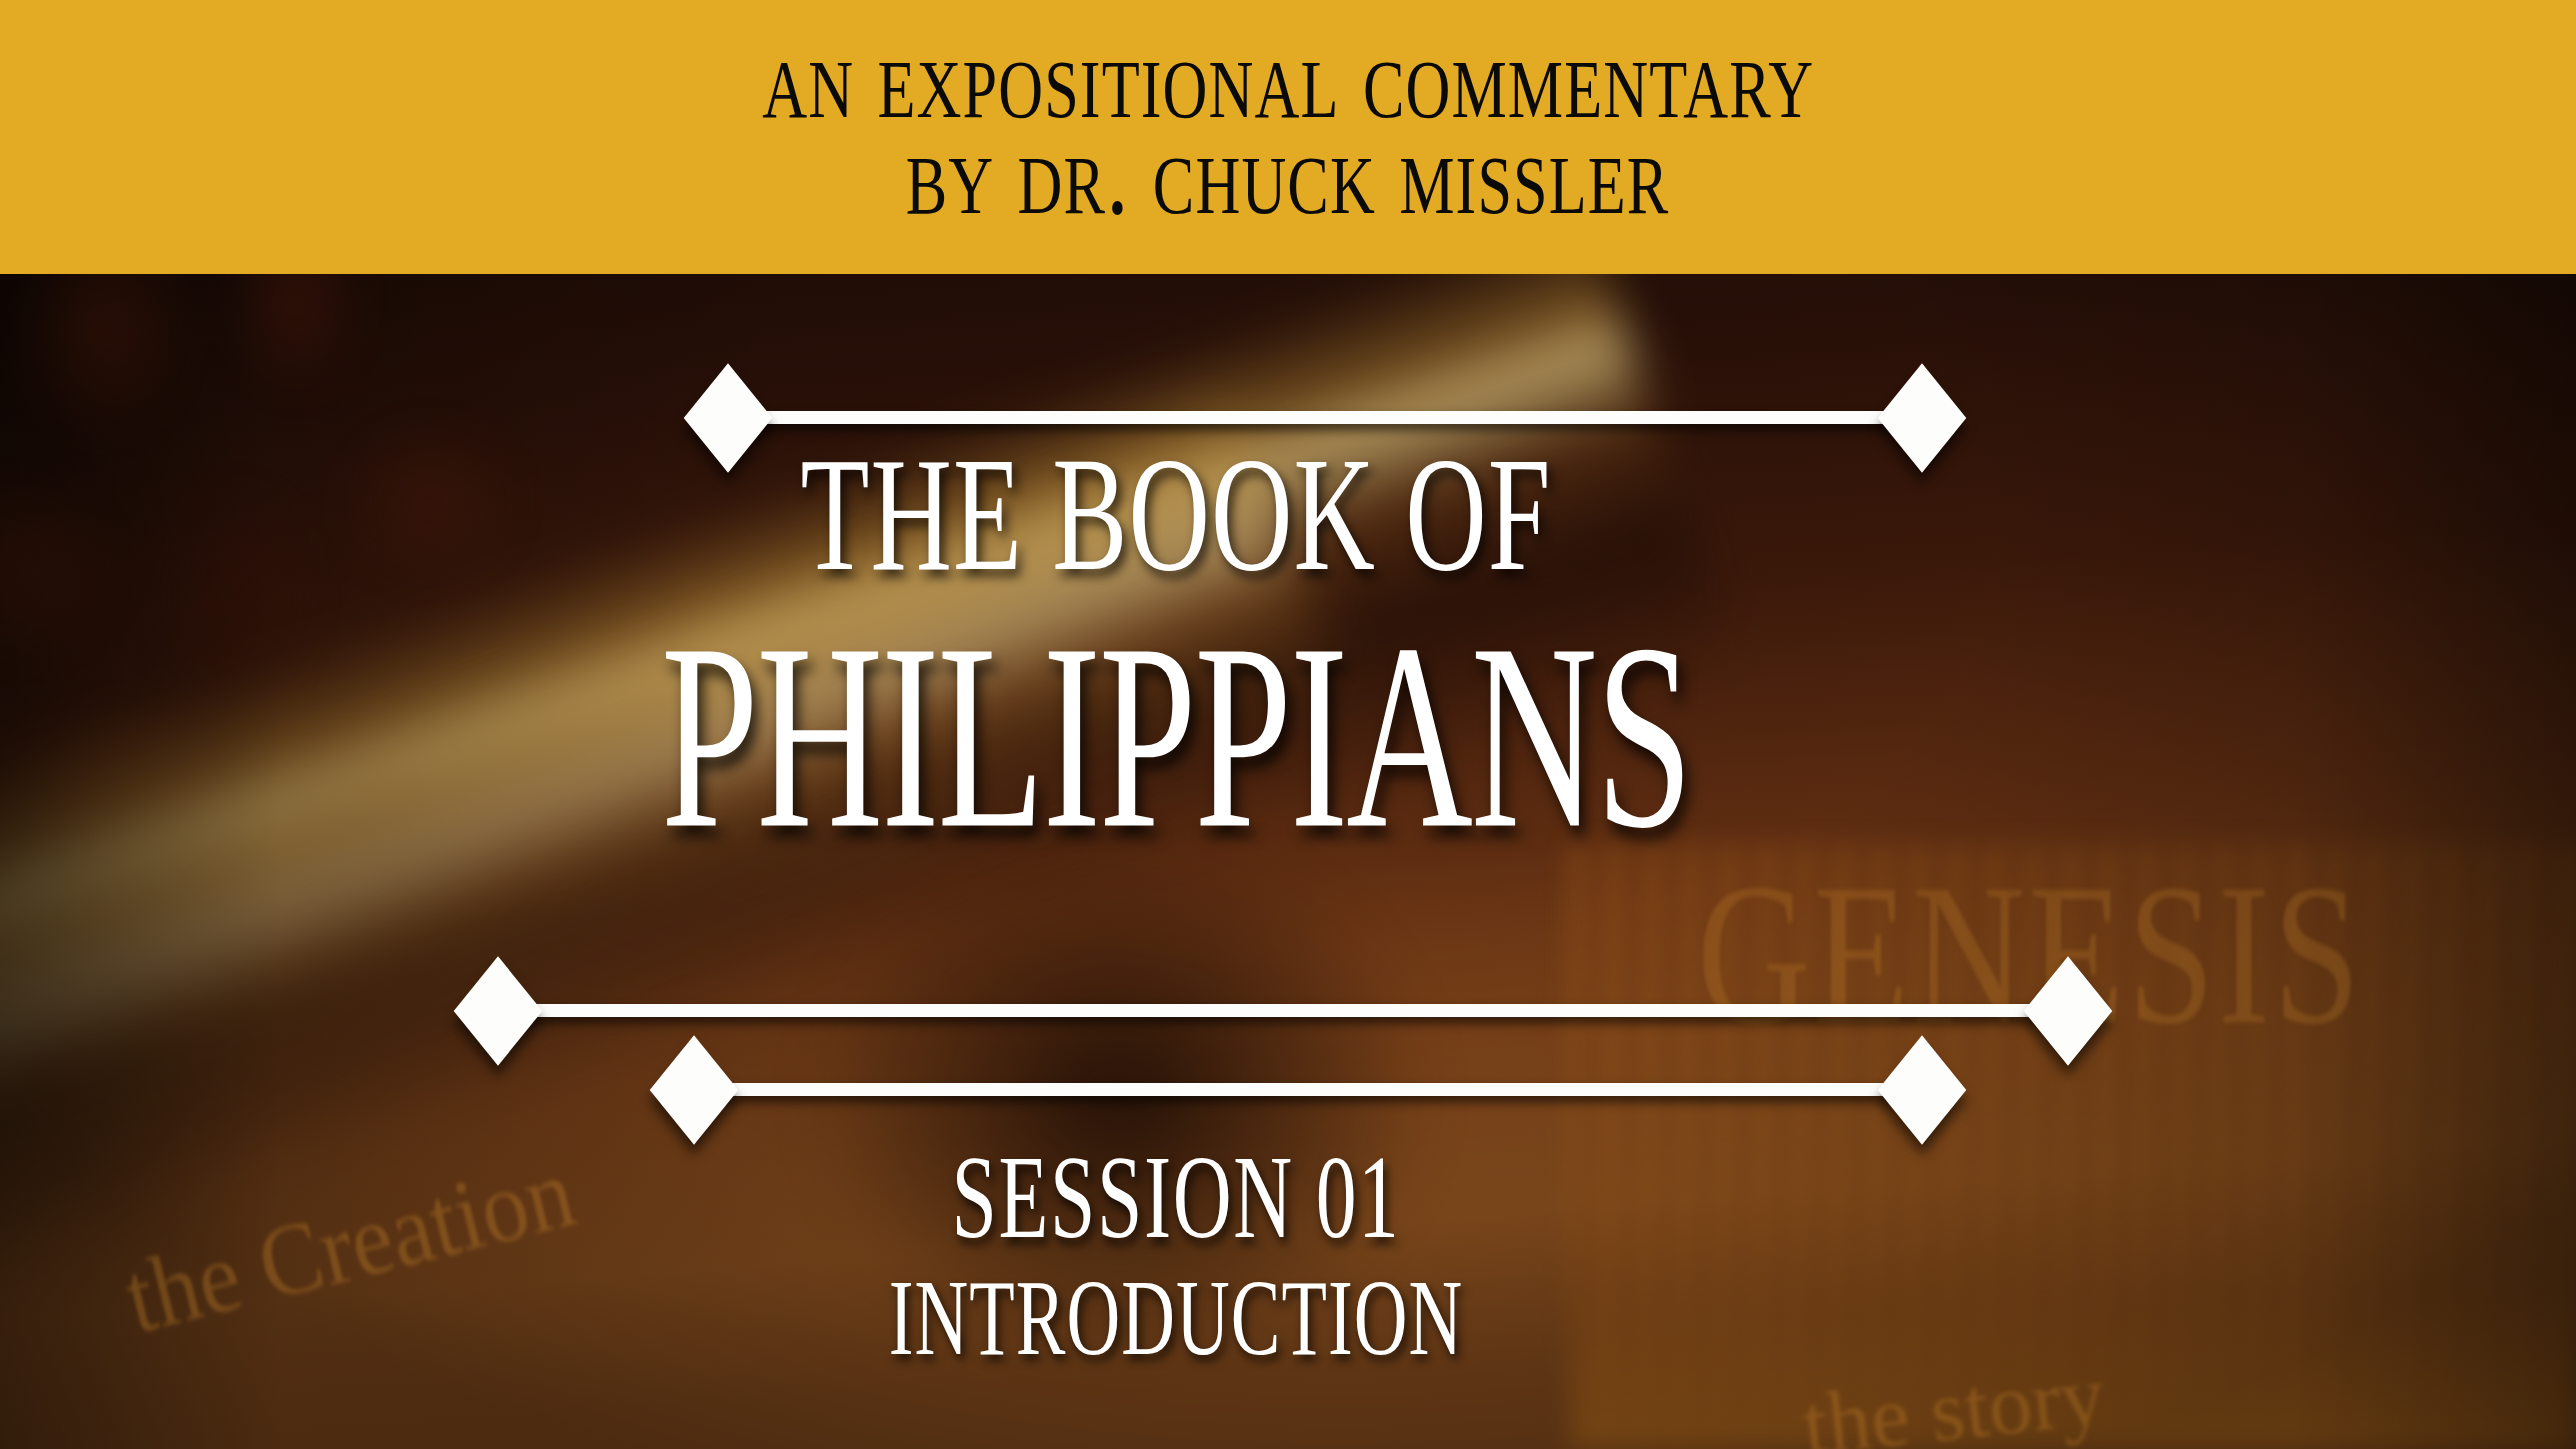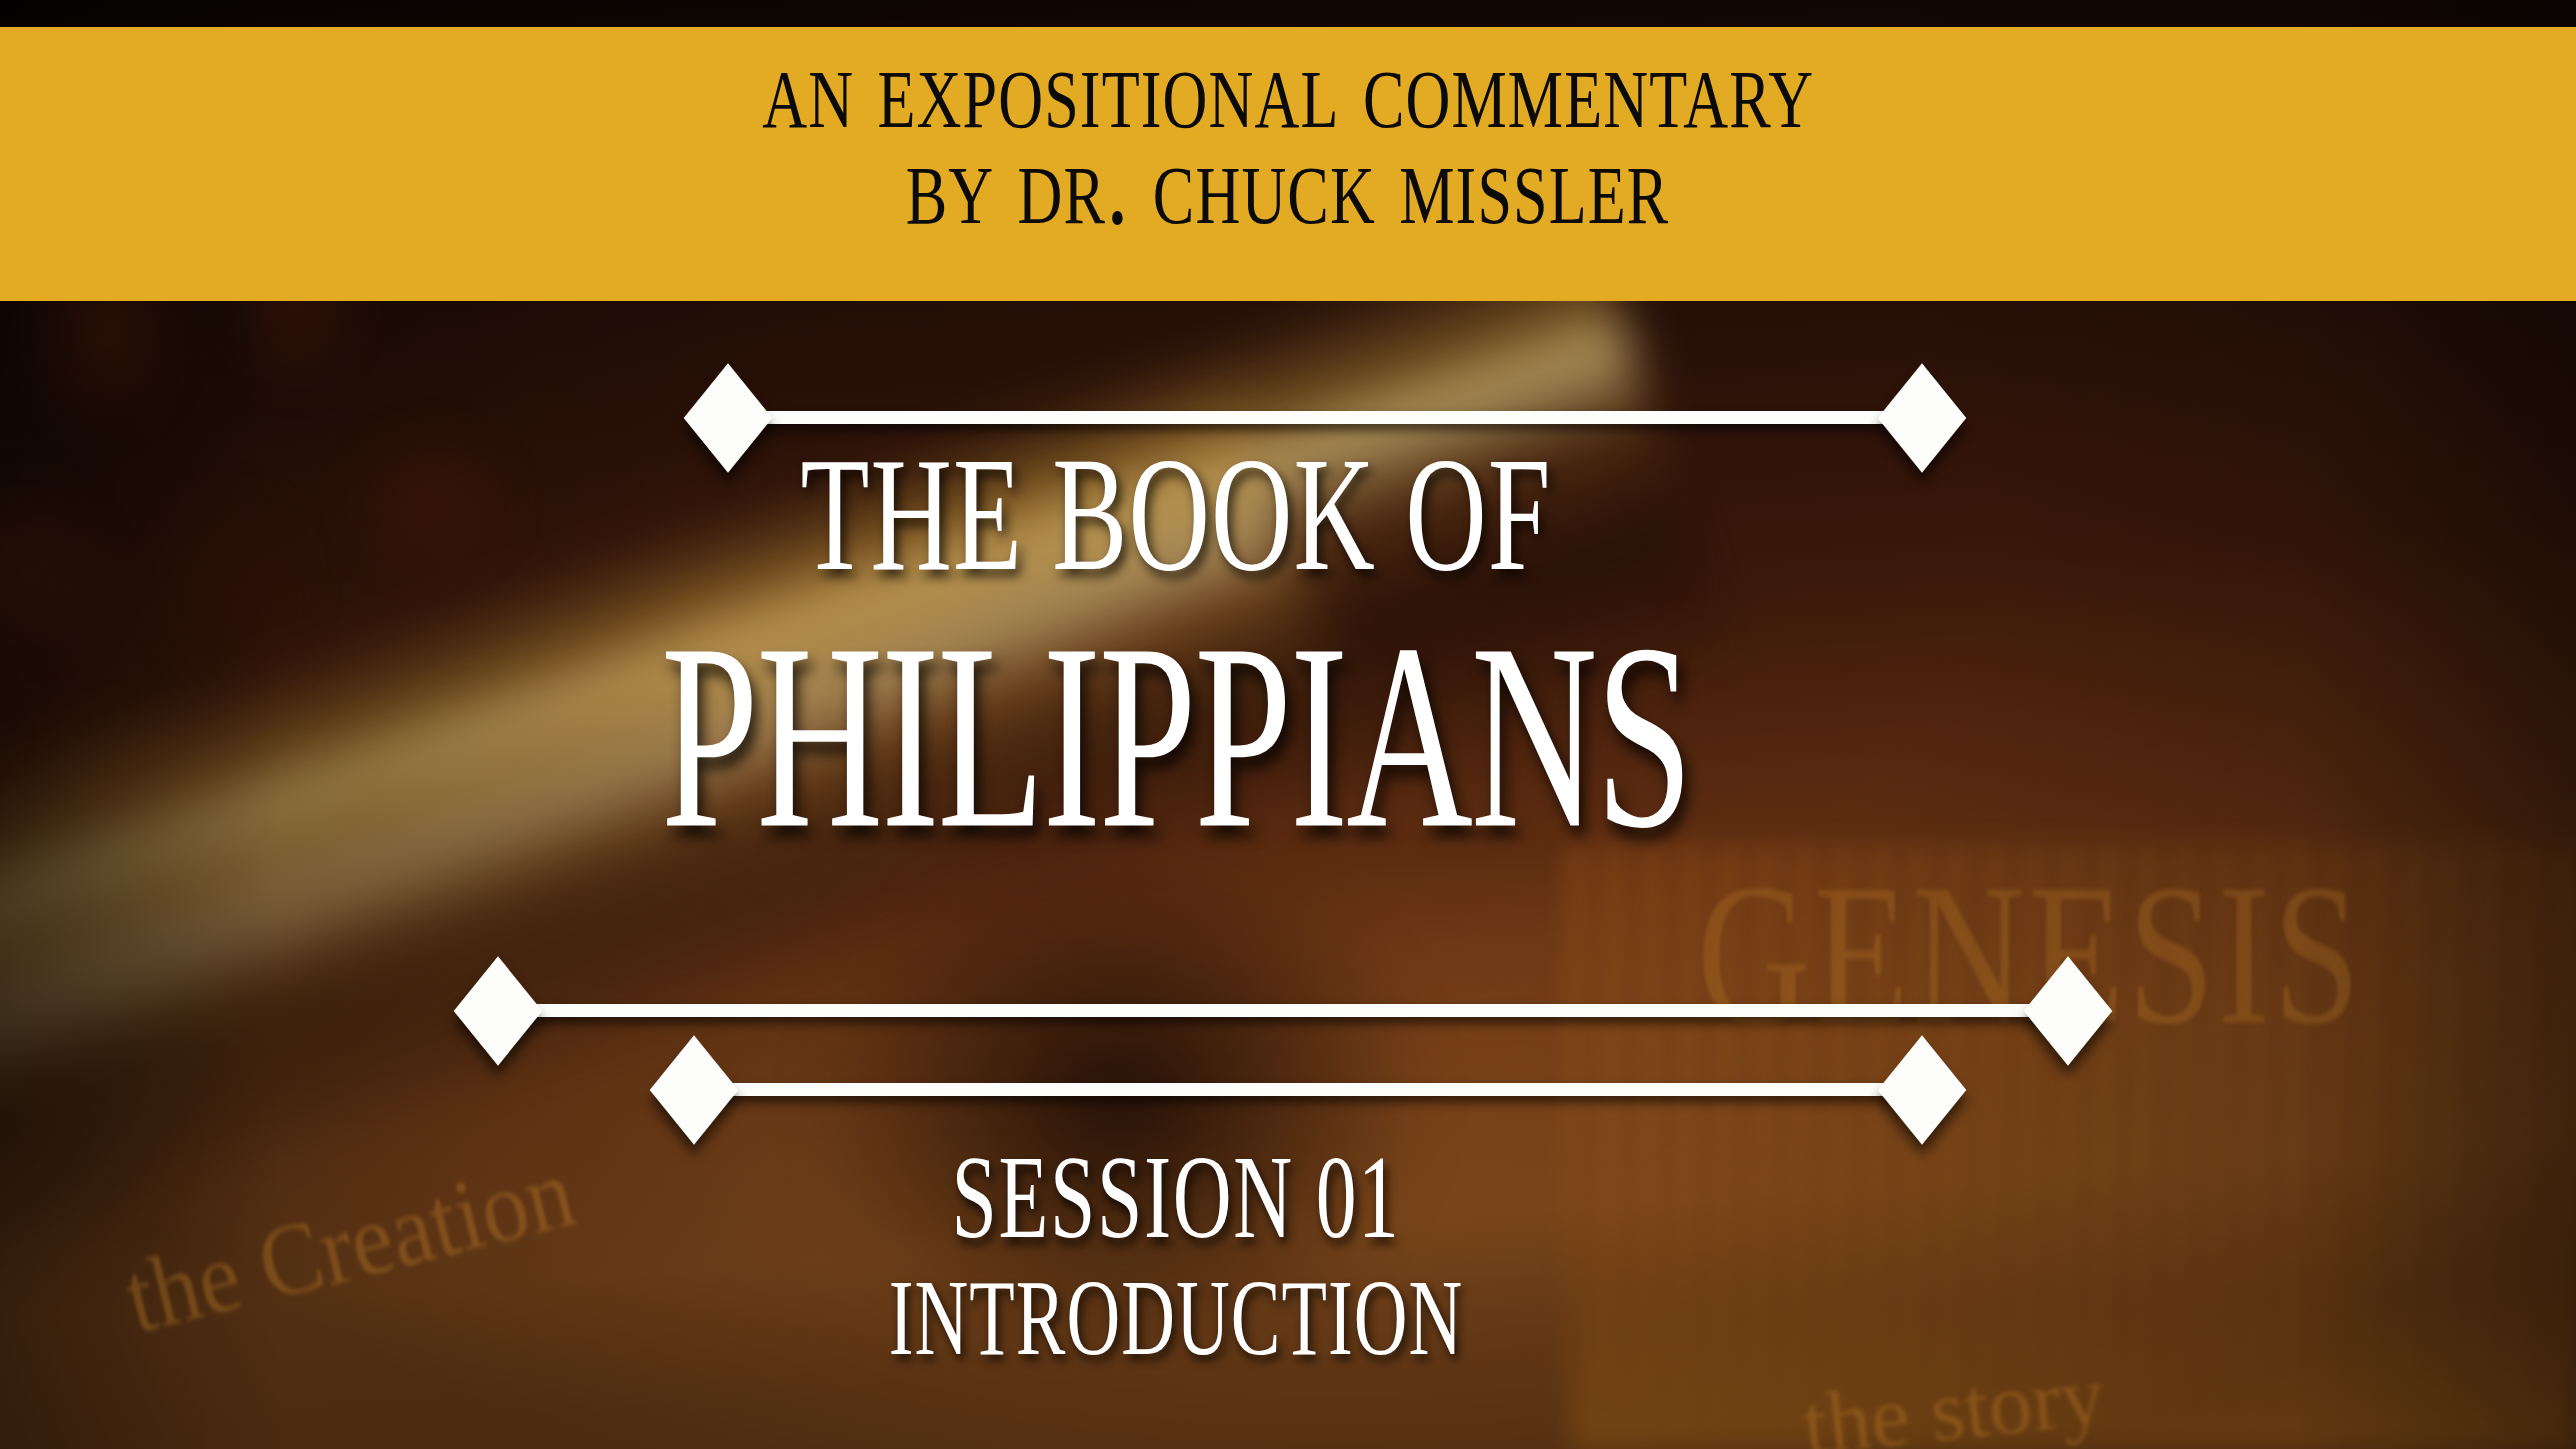--- a/index.html
+++ b/index.html
@@ -25,23 +25,22 @@
     left: 0;
     top: 0;
     width: 2576px;
     height: 274px;
     background: #e3ab23;
     z-index: 40;
     display: flex;
     flex-direction: column;
     align-items: center;
     justify-content: flex-start;
-    padding-top: 0;
+    padding-top: 17px;
     box-sizing: border-box;
-    margin-top: 27px;
   }
   .banner-line {
     color: #0a0a08;
     font-family: "Liberation Serif", serif;
     font-weight: 400;
     font-size: 106px;
     line-height: 1.02;
     letter-spacing: 1.3px;
     transform: scaleX(0.84) scaleY(1.12);
     transform-origin: center top;

